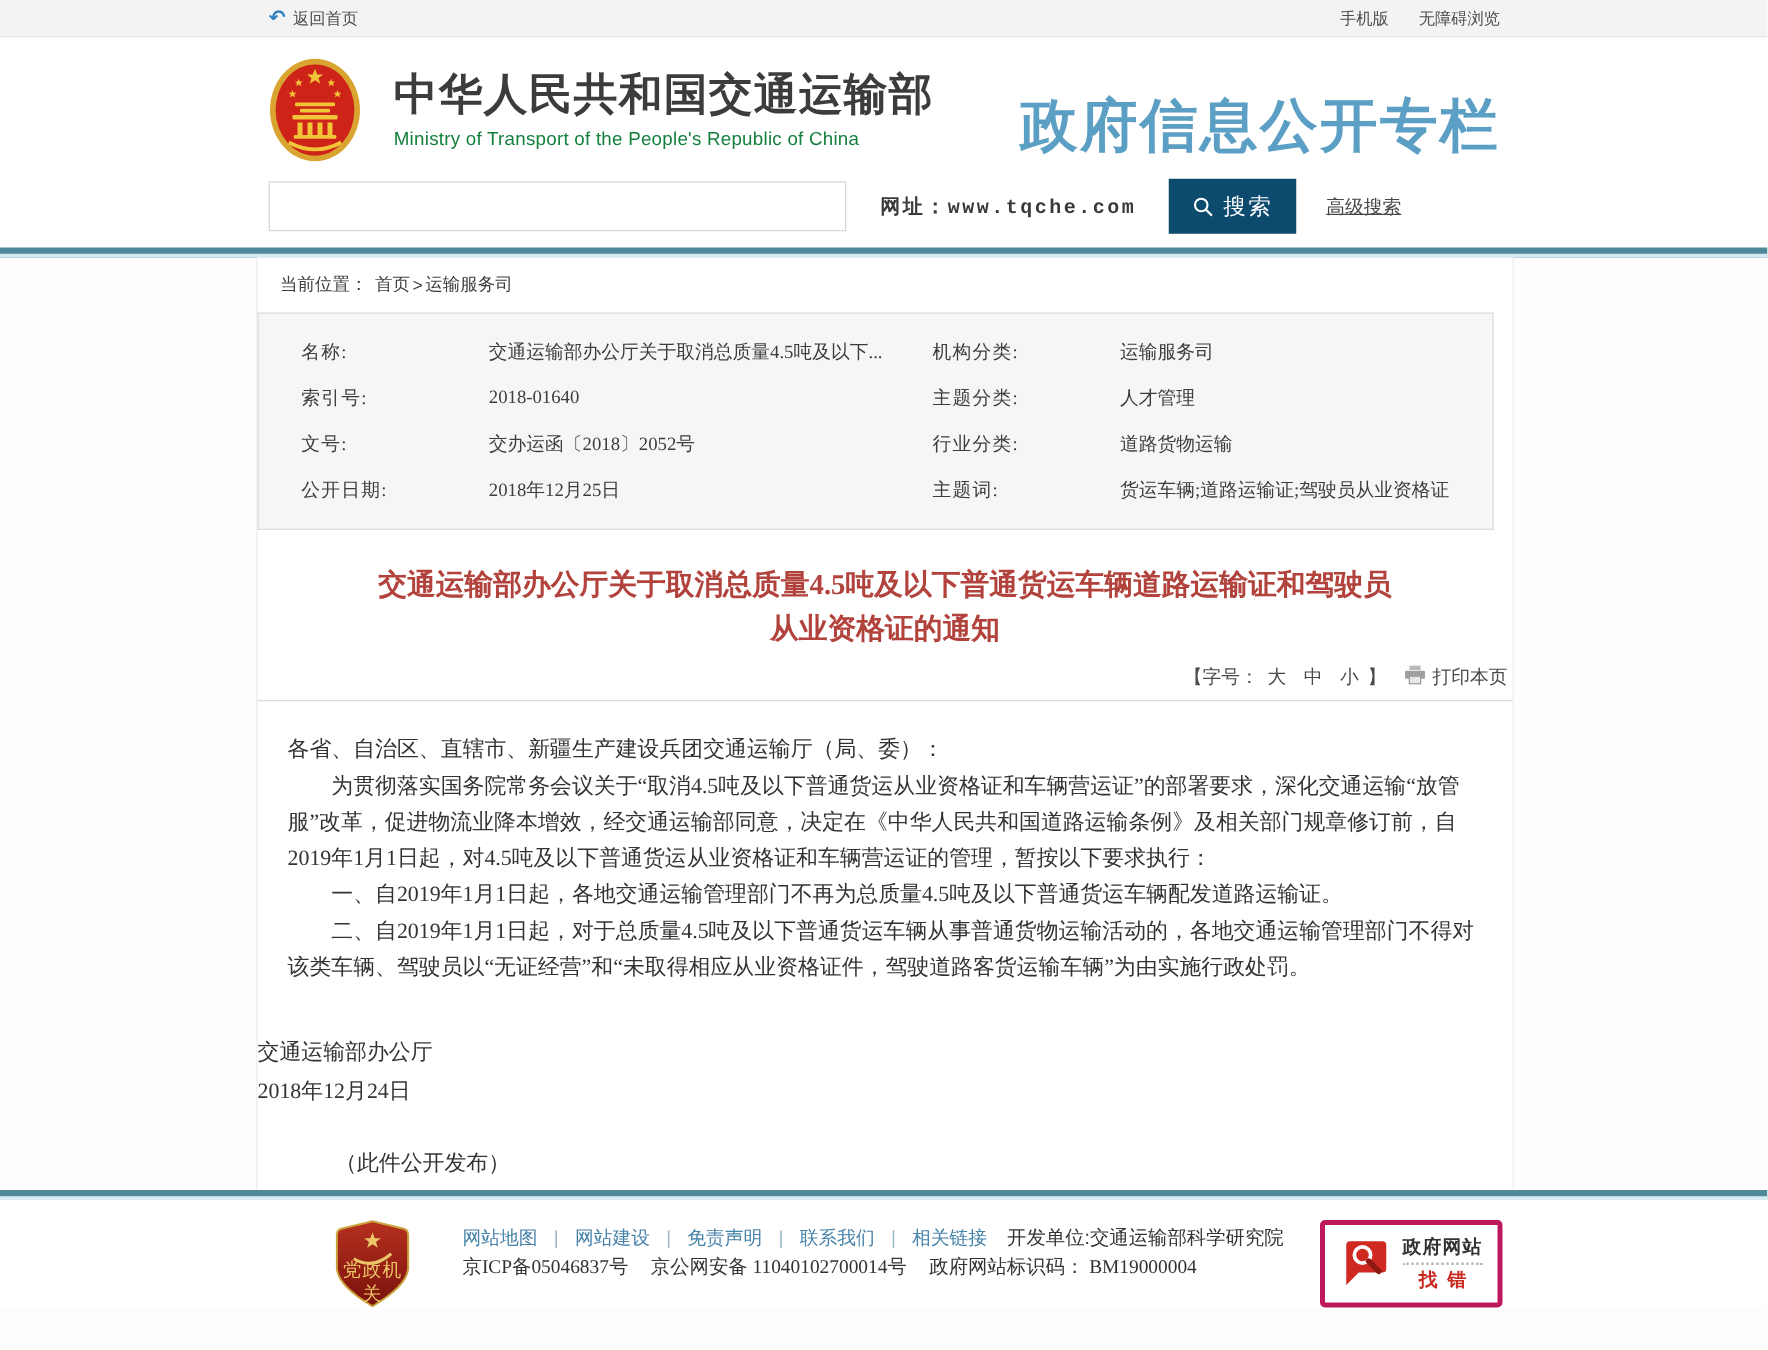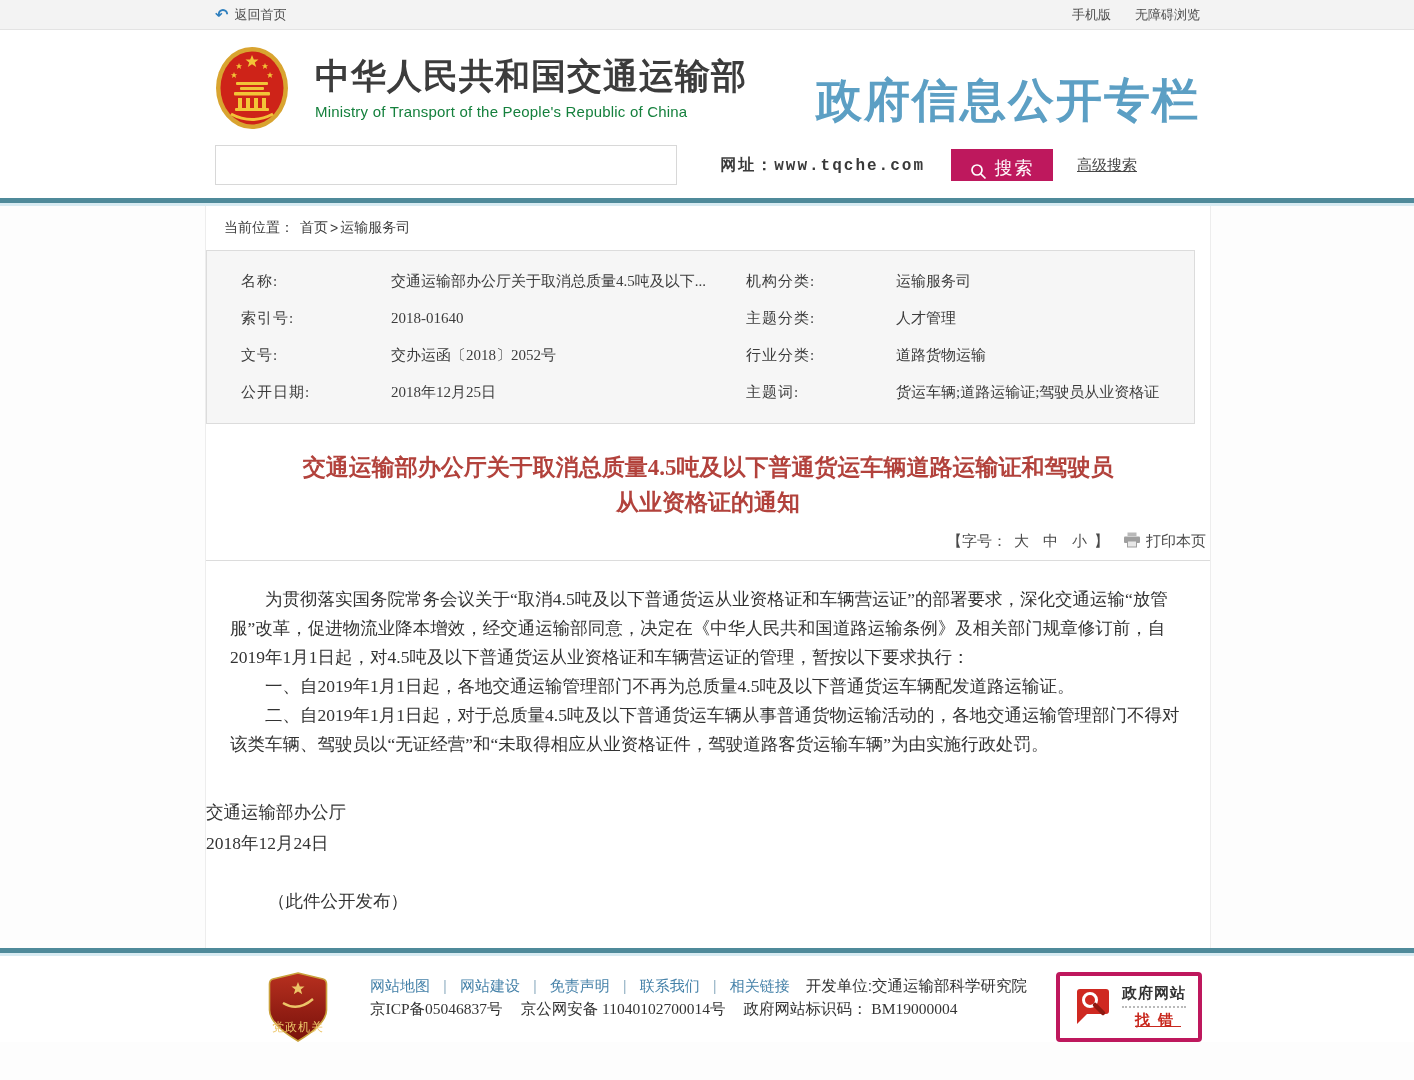--- a/index.html
+++ b/index.html
@@ -20,22 +20,22 @@
   .header-wrap{background:#fff;padding:14px 214px 12px 215px;}
   .brand-row{display:flex;align-items:center;}
   .emblem{width:74px;height:84px;flex:0 0 auto;}
   .brand-text{margin-left:26px;}
   .brand-cn{font-size:35px;font-weight:bold;color:#3c3c3c;letter-spacing:1px;line-height:1.15;}
   .brand-en{font-size:15px;color:#15803d;margin-top:7px;letter-spacing:.2px;}
   .column-title{margin-left:auto;align-self:center;padding-top:26px;font-size:46px;font-weight:600;color:#5c9fc4;letter-spacing:2px;white-space:nowrap;}
   
   .search-row{display:flex;align-items:center;margin-top:12px;height:42px;}
   .search-input{width:440px;height:38px;border:1px solid #d8d8d8;background:#fff;outline:none;padding:0 10px;font-size:15px;}
-  .url-label{margin-left:36px;width:212px;text-align:right;font-family:"Liberation Mono","DejaVu Sans Mono",monospace;font-weight:bold;font-size:16px;color:#3a3a3a;letter-spacing:2px;white-space:nowrap;}
-  .search-btn{margin-left:26px;width:102px;height:32px;background:#be185d;border:none;color:#fff;font-size:18px;display:flex;align-items:flex-end;justify-content:center;gap:8px;letter-spacing:2px;}
+  .url-label{margin-left:20px;width:212px;text-align:right;font-family:"Liberation Mono","DejaVu Sans Mono",monospace;font-weight:bold;font-size:16px;color:#3a3a3a;letter-spacing:2px;white-space:nowrap;}
+  .search-btn{margin-left:26px;width:102px;height:44px;background:#0c4a6e;border:none;color:#fff;font-size:18px;display:flex;align-items:center;justify-content:center;gap:8px;letter-spacing:2px;}
   .adv-link{margin-left:24px;font-size:15px;color:#474747;text-decoration:underline;}
   
   .divider{height:5px;background:#4f8a9a;border-bottom:3px solid #d8ebf2;}
   
   .main{margin:0 203px 0 205px;background:#fff;border-left:1px solid #ededed;border-right:1px solid #ededed;min-height:742px;}
   .breadcrumb{padding:13px 0 8px 18px;font-size:14px;color:#3d3d3d;display:flex;gap:6px;align-items:center;}
   .breadcrumb a{color:#3d3d3d;text-decoration:none;}
   
   .meta-box{margin:5px 15px 0 0;border:1px solid #dcdcdc;background:#f6f6f6;padding:12px 0;}
   .meta-row{display:grid;grid-template-columns:150px 355px 150px auto;align-items:center;height:37px;padding-left:34px;font-size:15px;color:#3c3c3c;font-family:"Liberation Serif","DejaVu Serif",serif;}
@@ -48,21 +48,21 @@
   .print-btn{display:flex;align-items:flex-start;gap:5px;margin-left:14px;color:#4a4a4a;text-decoration:none;}
   .rule{border-top:1px solid #dcdcdc;margin-top:9px;}
   .body{padding:24px 22px 0 24px;font-family:"Liberation Serif","DejaVu Serif",serif;font-size:17.5px;line-height:29px;color:#333;}
   .salutation{margin:0;}
   .para{margin:0;text-indent:2em;}
   .sig-block{margin-top:38px;text-align:left;padding-right:26px;line-height:31px;font-family:"Liberation Serif","DejaVu Serif",serif;font-size:17.5px;color:#333;}
   .publish-note{margin:30px 0 0 62px;font-family:"Liberation Serif","DejaVu Serif",serif;font-size:17.5px;color:#333;padding-bottom:10px;}
   
   .footer{display:flex;align-items:flex-start;padding:16px 212px 0 268px;background:#fff;}
   .badge-left{position:relative;width:60px;height:70px;flex:0 0 auto;}
-  .badge-left .badge-text{position:absolute;top:47px;left:0;width:100%;text-align:center;color:#ecc568;font-size:12px;letter-spacing:1px;}
+  .badge-left .badge-text{position:absolute;top:31px;left:0;width:100%;text-align:center;color:#ecc568;font-size:15px;letter-spacing:1px;}
   .f-text{margin-left:42px;padding-top:4px;}
   .f-line1{display:flex;align-items:center;flex-wrap:nowrap;font-size:15px;white-space:nowrap;}
   .f-links{display:inline-flex;align-items:center;}
   .f-link{color:#4682a9;text-decoration:none;}
   .f-link:not(:last-child)::after{content:"|";color:#9ab6c8;margin:0 13px;}
   .f-developer{color:#333;margin-left:16px;font-size:15.5px;}
   .f-line2{margin-top:2px;display:flex;gap:18px;font-size:15.5px;color:#333;font-family:"Liberation Serif","DejaVu Serif",serif;white-space:nowrap;}
   .badge-right{margin-left:auto;display:flex;align-items:center;gap:8px;border:4px solid #be185d;border-radius:4px;background:#fff;padding:8px 12px;}
   .fe-text{text-align:center;}
   .fe-top{font-size:15px;color:#333;font-weight:bold;letter-spacing:1px;border-bottom:2px dotted #b9b9b9;padding-bottom:3px;}
@@ -187,20 +187,21 @@
           <rect x="4.5" y="9" width="9" height="6" fill="#e8e8e8" stroke="#9f9f9f"></rect>
         </svg>
       </span>
       <span>打印本页</span>
     </a>
   </div>
 
   <div class="rule"></div>
 
   <div class="body">
+    <p class="salutation">各省、自治区、直辖市、新疆生产建设兵团交通运输厅（局、委）：</p>
     <div>
         <p class="para">为贯彻落实国务院常务会议关于“取消4.5吨及以下普通货运从业资格证和车辆营运证”的部署要求，深化交通运输“放管服”改革，促进物流业降本增效，经交通运输部同意，决定在《中华人民共和国道路运输条例》及相关部门规章修订前，自2019年1月1日起，对4.5吨及以下普通货运从业资格证和车辆营运证的管理，暂按以下要求执行：</p>
         <p class="para">一、自2019年1月1日起，各地交通运输管理部门不再为总质量4.5吨及以下普通货运车辆配发道路运输证。</p>
         <p class="para">二、自2019年1月1日起，对于总质量4.5吨及以下普通货运车辆从事普通货物运输活动的，各地交通运输管理部门不得对该类车辆、驾驶员以“无证经营”和“未取得相应从业资格证件，驾驶道路客货运输车辆”为由实施行政处罚。</p>
       </div>
   </div>
 
   <div class="sig-block">
     <div>交通运输部办公厅</div>
     <div>2018年12月24日</div>
@@ -249,16 +250,16 @@
   <div class="badge-right">
     <span style="display:inline-flex;">
       <svg width="42" height="40" viewBox="0 0 42 40">
         <path d="M5 5 Q5 2 8 2 L34 2 Q37 2 37 5 L37 24 Q37 27 34 27 L15 27 L5 37 Z" fill="#cf2921"></path>
         <circle cx="18" cy="13" r="6.5" fill="none" stroke="#fff" stroke-width="3"></circle>
         <line x1="23" y1="18" x2="31" y2="26" stroke="#8e1a12" stroke-width="4.5" stroke-linecap="round"></line>
       </svg>
     </span>
     <span class="fe-text">
       <span class="fe-top" style="display:block;">政府网站</span>
-      <span class="fe-bottom" style="display:block;text-decoration:underline;">找错</span>
+      <span class="fe-bottom" style="display:block;">找错</span>
     </span>
   </div>
 </div>
 
 </body></html>

